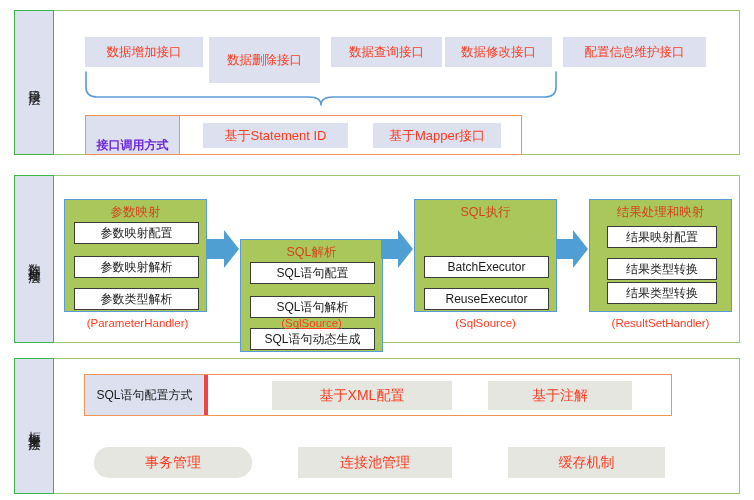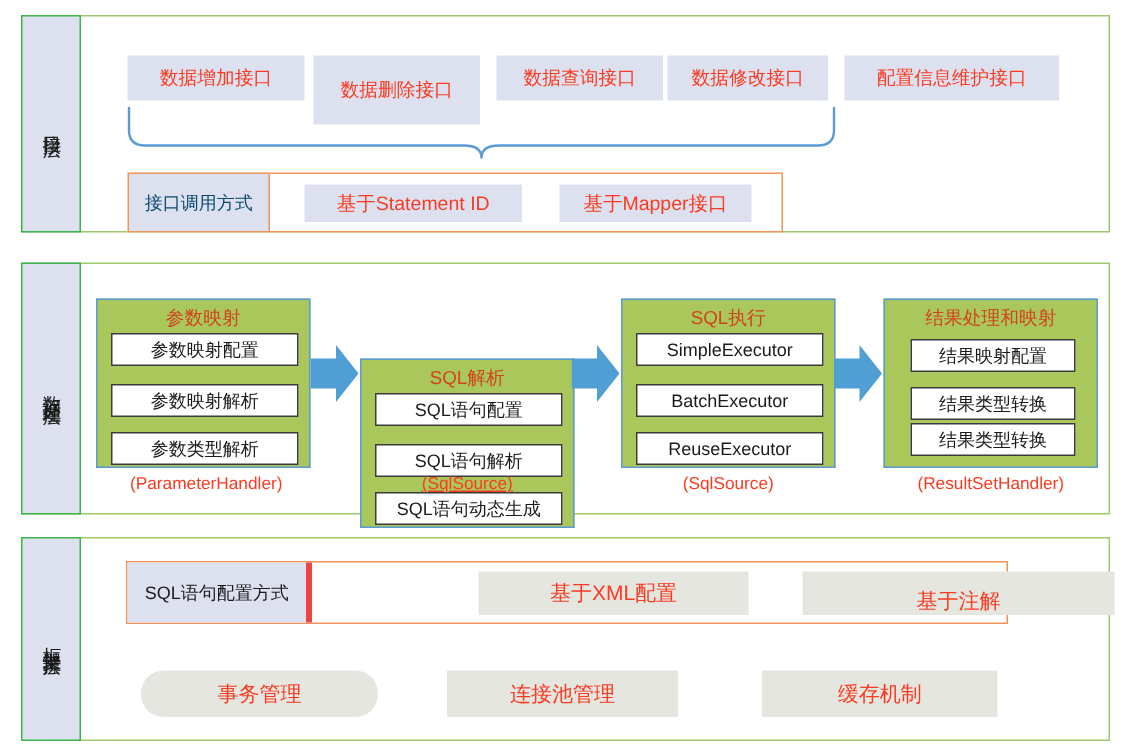--- a/index.html
+++ b/index.html
@@ -88,25 +88,26 @@
     background: #ffffff;
   }
   .call-box-label {
     position: absolute;
     left: 0; top: 0;
     width: 94px; height: 100%;
     box-sizing: border-box;
     border-right: 1px solid #f0945a;
     background: #dde1ef;
     display: flex;
-    align-items: center;
+    align-items: flex-end;
     justify-content: center;
     font-size: 12px;
-    color: #0c4a6e;
-    white-space: nowrap;
+    color: #6d28d9;
+    white-space: nowrap;
+    font-weight: bold;
   }
   .call-chip {
     position: absolute;
     top: 7px;
     height: 25px;
     box-sizing: border-box;
     background: #dde1ef;
     color: #fb3b21;
     font-size: 13px;
     display: flex;
@@ -214,24 +215,23 @@
     top: 6px;
     height: 29px;
     box-sizing: border-box;
     background: #e6e6e0;
     color: #fb3b21;
     font-size: 14px;
     display: flex;
     align-items: center;
     justify-content: center;
     white-space: nowrap;
-    margin-left: 47px;
   }
   #cfg-chip-0 { left: 187px; width: 180px; }
-  #cfg-chip-1 { left: 403px; width: 208px; align-items: flex-end; }
+  #cfg-chip-1 { left: 403px; width: 144px; }
 
   .support-chip {
     position: absolute;
     top: 447px;
     height: 31px;
     box-sizing: border-box;
     background: #e6e6e0;
     color: #fb3b21;
     font-size: 14px;
     display: flex;
@@ -306,21 +306,20 @@
   <div class="group" id="group-1">
     <div class="group-title">SQL解析</div>
     <div class="group-item i0">SQL语句配置</div>
     <div class="group-item i1">SQL语句解析</div>
     <div class="group-item i2">SQL语句动态生成</div>
   </div>
   <div class="group-caption" id="caption-1">(SqlSource)</div>
 
   <div class="group" id="group-2">
     <div class="group-title">SQL执行</div>
-    <div class="group-item i0">SimpleExecutor</div>
     <div class="group-item i1">BatchExecutor</div>
     <div class="group-item i2">ReuseExecutor</div>
   </div>
   <div class="group-caption" id="caption-2">(SqlSource)</div>
 
   <div class="group" id="group-3">
     <div class="group-title">结果处理和映射</div>
     <div class="group-item i0">结果映射配置</div>
     <div class="group-item i1">结果类型转换</div>
     <div class="group-item i2">结果类型转换</div>

